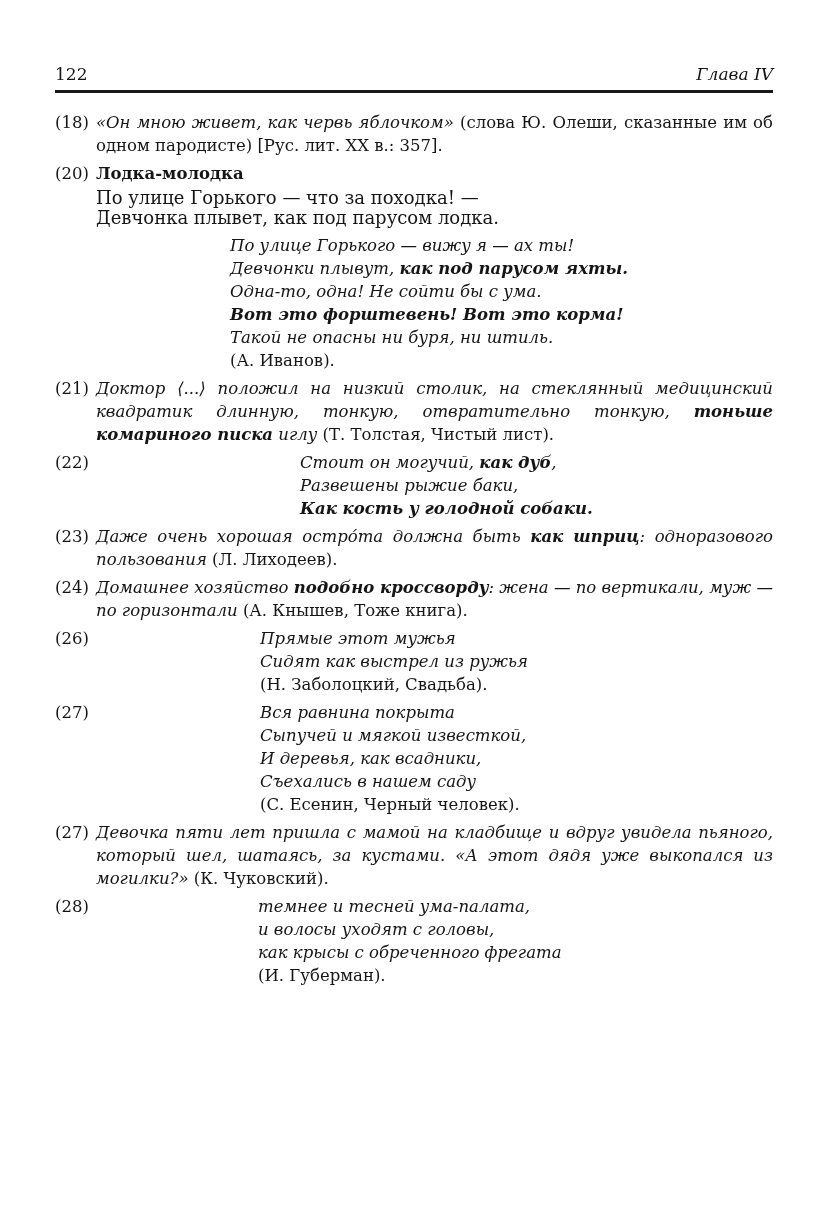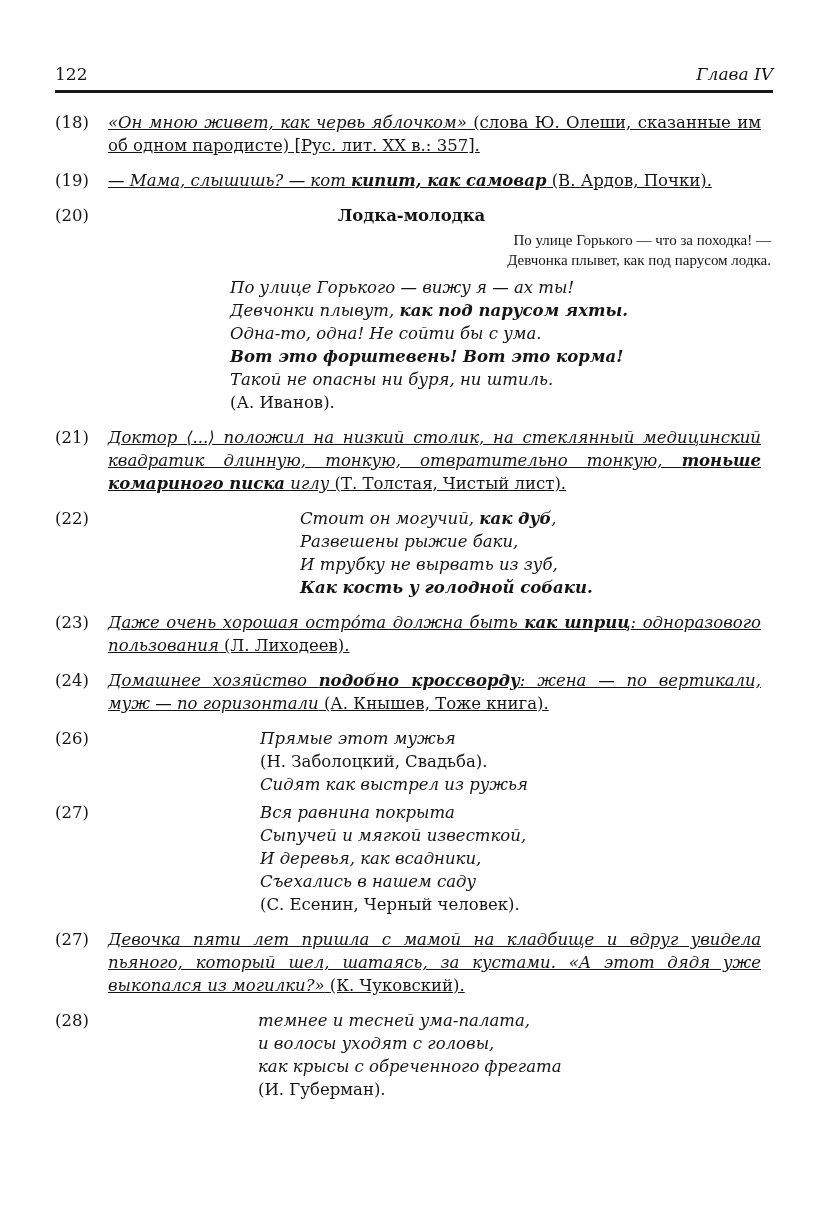--- a/index.html
+++ b/index.html
@@ -7,55 +7,49 @@
   .page{
     box-sizing:border-box;width:826px;height:1230px;
     padding:62px 53px 0 55px;
     font-family:"DejaVu Serif","Liberation Serif","DejaVu Sans",serif;
     color:#151515;
   }
   .hdr{position:relative;height:24px;font-size:17px;line-height:24px;}
   .pagenum{position:absolute;left:0;top:0;}
   .chapter{position:absolute;left:0;right:0;text-align:right;font-style:italic;}
   .rule{height:3px;background:#191919;margin-top:4px;}
-  .items{padding-top:6px;font-size:16.5px;line-height:23px;}
+  .items{padding-top:18px;font-size:16.5px;line-height:23px;}
   .item{position:relative;margin-bottom:5px;}
   .num{position:absolute;left:0;top:0;white-space:nowrap;}
   .body{margin-left:41px;}
-  .prose{margin:12px;text-align:justify;text-decoration:underline;}
+  .prose{margin:0;text-align:justify;}
   .s-i{font-style:italic;}
   .s-bi{font-style:italic;font-weight:bold;}
   .s-r{font-style:normal;font-weight:normal;}
-  .poem-title{font-weight:bold;text-align:center;padding-right:46px;margin-bottom:3px;}
-  .epigraph{text-align:right;font-size:15px;line-height:20px;margin-bottom:6px;padding-right:2px;font-family:Liberation Serif, serif;}
+  .poem-title{font-weight:bold;padding-right:46px;margin-bottom:3px;}
+  .epigraph{font-size:18px;line-height:20px;margin-bottom:6px;padding-right:2px;}
   .epi-line{white-space:nowrap;}
   .epi-author{font-style:italic;white-space:nowrap;}
   .poem{margin:0;}
   .poem-line{white-space:nowrap;}
 </style>
 </head>
 <body>
 
 <div class="page">
   <div class="hdr">
     <span class="pagenum">122</span>
     <span class="chapter">Глава IV</span>
   </div>
   <div class="rule"></div>
   <div class="items" id="items">
       <div class="item">
         <span class="num">(18)</span>
         <div class="body">
           <p class="prose"><span class="s-i">«Он мною живет, как червь яблочком»</span><span class="s-r"> (слова Ю. Олеши, сказанные им об одном пародисте) [Рус. лит. XX в.: 357].</span></p>
-        </div>
-      </div>
-      <div class="item">
-        <span class="num">(19)</span>
-        <div class="body">
-          <p class="prose"><span class="s-i">— Мама, слышишь? — кот </span><span class="s-bi">кипит, как самовар</span><span class="s-r"> (В. Ардов, Почки).</span></p>
         </div>
       </div>
       <div class="item">
         <span class="num">(20)</span>
         <div class="body">
           <div class="poem-title">Лодка-молодка</div>
           <div class="epigraph">
             <div class="epi-line">По улице Горького — что за походка! —</div>
             <div class="epi-line">Девчонка плывет, как под парусом лодка.</div>
           </div>
@@ -74,21 +68,20 @@
         <div class="body">
           <p class="prose"><span class="s-i">Доктор ⟨...⟩ положил на низкий столик, на стеклянный медицинский квадратик длинную, тонкую, отвратительно тонкую, </span><span class="s-bi">тоньше комариного писка</span><span class="s-i"> иглу</span><span class="s-r"> (Т. Толстая, Чистый лист).</span></p>
         </div>
       </div>
       <div class="item">
         <span class="num">(22)</span>
         <div class="body">
           <div class="poem" style="padding-left: 204px;">
             <div class="poem-line"><span class="s-i">Стоит он могучий, </span><span class="s-bi">как дуб</span><span class="s-i">,</span></div>
             <div class="poem-line"><span class="s-i">Развешены рыжие баки,</span></div>
-            <div class="poem-line"><span class="s-i">И трубку не вырвать из зуб,</span></div>
             <div class="poem-line"><span class="s-bi">Как кость у голодной собаки.</span></div>
           </div>
         </div>
       </div>
       <div class="item">
         <span class="num">(23)</span>
         <div class="body">
           <p class="prose"><span class="s-i">Даже очень хорошая остро́та должна быть </span><span class="s-bi">как шприц</span><span class="s-i">: одноразового пользования</span><span class="s-r"> (Л. Лиходеев).</span></p>
         </div>
       </div>
@@ -96,22 +89,22 @@
         <span class="num">(24)</span>
         <div class="body">
           <p class="prose"><span class="s-i">Домашнее хозяйство </span><span class="s-bi">подобно кроссворду</span><span class="s-i">: жена — по вертикали, муж — по горизонтали</span><span class="s-r"> (А. Кнышев, Тоже книга).</span></p>
         </div>
       </div>
       <div class="item">
         <span class="num">(26)</span>
         <div class="body">
           <div class="poem" style="padding-left: 164px;">
             <div class="poem-line"><span class="s-i">Прямые этот мужья</span></div>
+            <div class="poem-line"><span class="s-i">Сидят как выстрел из ружья</span></div>
             <div class="poem-line"><span class="s-r">(Н. Заболоцкий, Свадьба).</span></div>
-            <div class="poem-line"><span class="s-i">Сидят как выстрел из ружья</span></div>
           </div>
         </div>
       </div>
       <div class="item">
         <span class="num">(27)</span>
         <div class="body">
           <div class="poem" style="padding-left: 164px;">
             <div class="poem-line"><span class="s-i">Вся равнина покрыта</span></div>
             <div class="poem-line"><span class="s-i">Сыпучей и мягкой известкой,</span></div>
             <div class="poem-line"><span class="s-i">И деревья, как всадники,</span></div>

